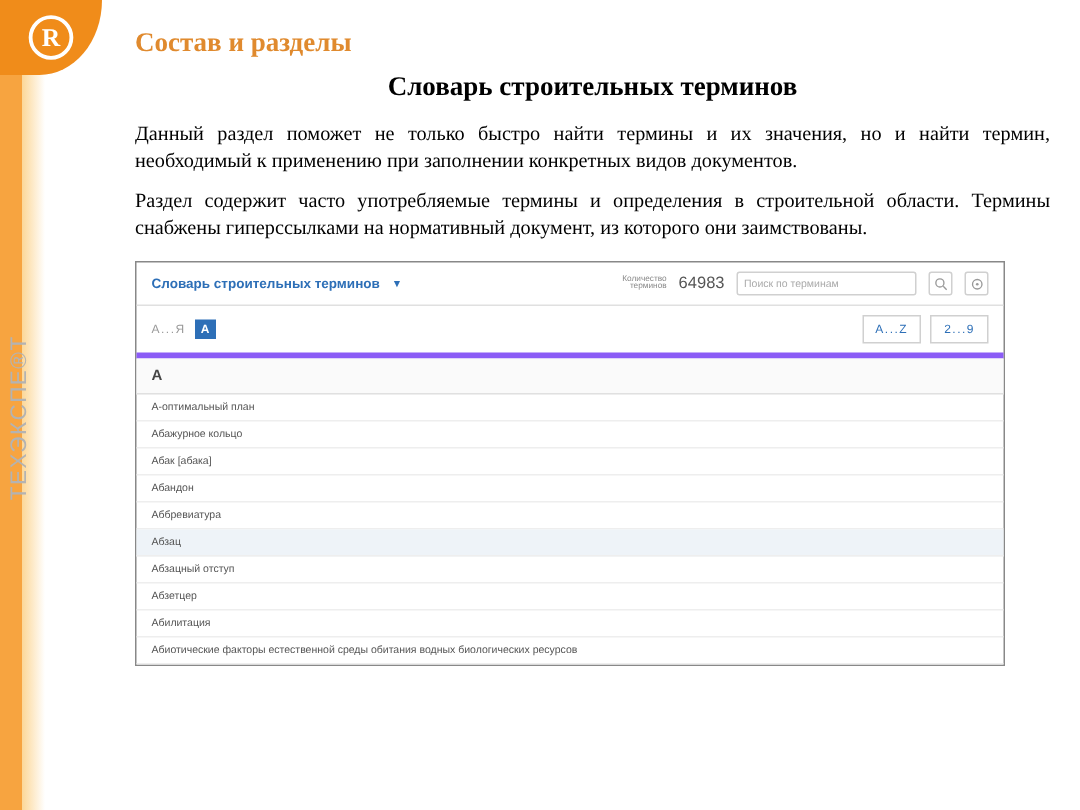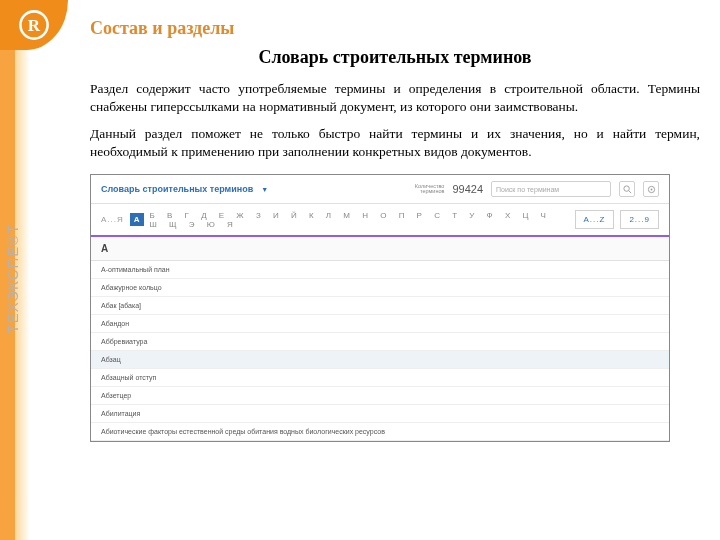--- a/index.html
+++ b/index.html
@@ -102,21 +102,21 @@
     border: 1px solid #d0d0d0;
     border-radius: 2px;
     display: flex; align-items: center; justify-content: center;
     color: #999;
   }
   .ss-alpha {
     display: flex;
     align-items: center;
     gap: 6px;
     padding: 6px 10px;
-    border-bottom: 2px solid #8b5cf6;
+    border-bottom: 4px solid #8b5cf6;
     font-size: 8px;
     color: #777;
   }
   .ss-alpha .rng { color: #999; letter-spacing: 1px; }
   .ss-alpha .sel {
     background: #2d6fb7; color: #fff;
     padding: 2px 4px;
     font-weight: bold;
   }
   .ss-alpha .letters { letter-spacing: 5px; color: #888; }
@@ -155,51 +155,50 @@
     <circle cx="20" cy="20" r="16" fill="none" stroke="#fff" stroke-width="3"></circle>
     <text x="20" y="27" text-anchor="middle" font-family="Georgia" font-size="20" font-weight="bold" fill="#fff">R</text>
   </svg>
 </div>
 
 <div class="sidebar-text">ТЕХЭКСПЕ®Т</div>
 
 <div class="content">
   <div class="section-title">Состав и разделы</div>
   <div class="page-title">Словарь строительных терминов</div>
+  <p class="para">Данный раздел поможет не только  быстро найти термины и их значения, но и найти термин, необходимый к применению при заполнении конкретных видов документов.</p>
   <p class="para">Раздел содержит часто употребляемые термины и определения в строительной области. Термины снабжены гиперссылками на нормативный документ, из которого они заимствованы.</p>
-  <p class="para">Данный раздел поможет не только  быстро найти термины и их значения, но и найти термин, необходимый к применению при заполнении конкретных видов документов.</p>
 
   <div class="screenshot">
     <div class="ss-header">
       <span class="ss-title">Словарь строительных терминов</span>
       <span class="ss-caret">▼</span>
       <span class="ss-spacer"></span>
       <span class="ss-count-label" style="white-space:pre;">Количество
 терминов</span>
-      <span class="ss-count">99424</span>
+      <span class="ss-count">64983</span>
       <span class="ss-search">
           <span>Поиск по терминам</span>
         </span>
       <span class="ss-ico">
           <svg width="9" height="9" viewBox="0 0 10 10">
             <circle cx="4" cy="4" r="3" fill="none" stroke="#999" stroke-width="1"></circle>
             <line x1="6.5" y1="6.5" x2="9" y2="9" stroke="#999" stroke-width="1"></line>
           </svg>
         </span>
       <span class="ss-ico">
           <svg width="9" height="9" viewBox="0 0 10 10">
             <circle cx="5" cy="5" r="3.5" fill="none" stroke="#999" stroke-width="1"></circle>
             <circle cx="5" cy="5" r="1" fill="#999"></circle>
           </svg>
         </span>
     </div>
     <div class="ss-alpha">
       <span class="rng">А...Я</span>
       <span class="sel">А</span>
-      <span class="letters">Б В Г Д Е Ж З И Й К Л М Н О П Р С Т У Ф Х Ц Ч Ш Щ Э Ю Я</span>
       <span class="spacer"></span>
       <span class="rbtn">A...Z</span>
       <span class="rbtn">2...9</span>
     </div>
     <div class="ss-letter-head">А</div>
     <div id="term-list">
         <div class="ss-row">А-оптимальный план</div>
         <div class="ss-row">Абажурное кольцо</div>
         <div class="ss-row">Абак [абака]</div>
         <div class="ss-row">Абандон</div>

